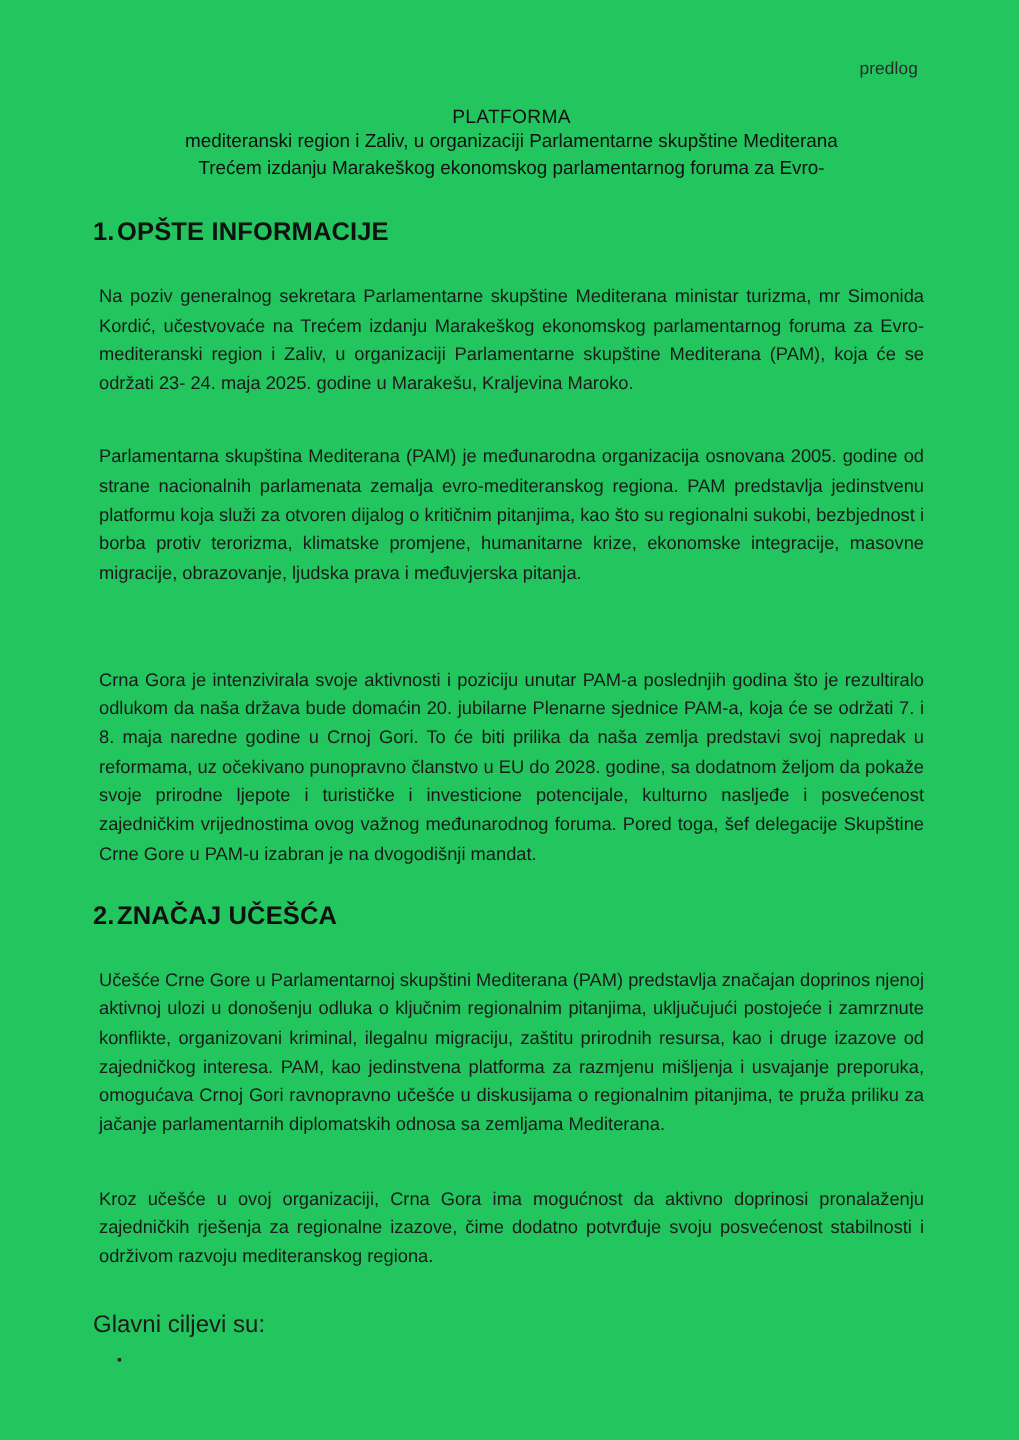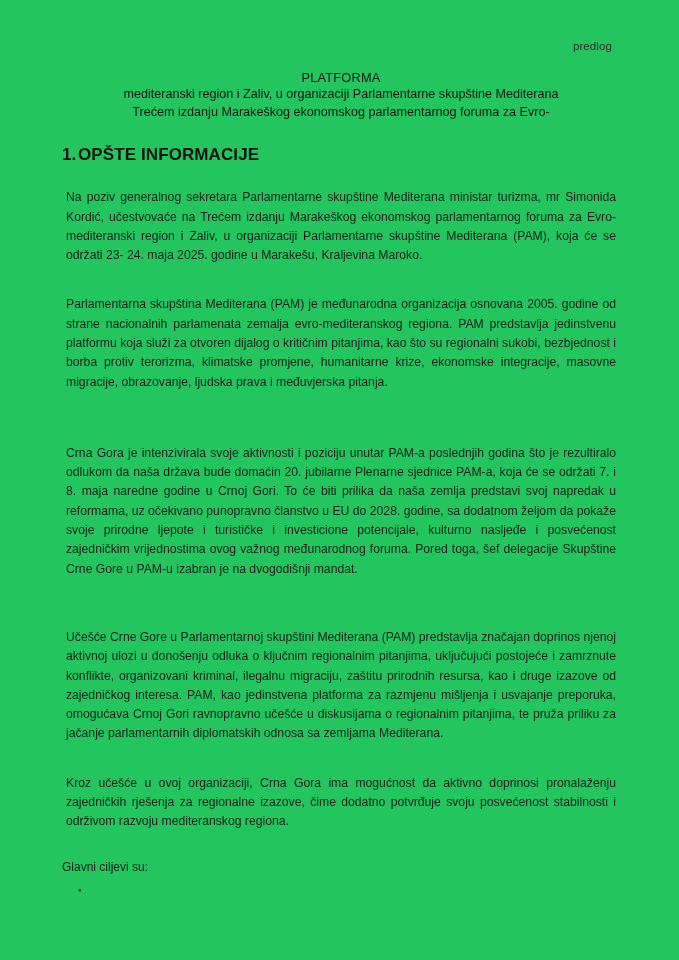--- a/index.html
+++ b/index.html
@@ -76,21 +76,21 @@
     color: #1b1b1b;
   }
   .sp-20 { height: 20px; }
   .sp-21 { height: 21px; }
   .sp-22 { height: 22px; }
   .sp-26 { height: 26px; }
 
   
   .lead-in {
     margin: 0;
-    font-size: 12px;
+    font-size: 16px;
     line-height: 19.3px;
     color: #1b1b1b;
   }
   ul.bullets {
     margin: 4px 0 0 0;
     padding: 0;
     list-style: none;
   }
   ul.bullets li {
     position: relative;
@@ -132,20 +132,23 @@
   <div class="sp-21"></div>
   <p class="body">Na poziv generalnog sekretara Parlamentarne skupštine Mediterana ministar turizma, mr Simonida Kordić, učestvovaće na Trećem izdanju Marakeškog ekonomskog parlamentarnog foruma za Evro-mediteranski region i Zaliv, u organizaciji Parlamentarne skupštine Mediterana (PAM), koja će se održati 23- 24. maja 2025. godine u Marakešu, Kraljevina Maroko.</p>
   <div class="sp-22"></div>
   <p class="body">Parlamentarna skupština Mediterana (PAM) je međunarodna organizacija osnovana 2005. godine od strane nacionalnih parlamenata zemalja evro-mediteranskog regiona. PAM predstavlja jedinstvenu platformu koja služi za otvoren dijalog o kritičnim pitanjima, kao što su regionalni sukobi, bezbjednost i borba protiv terorizma, klimatske promjene, humanitarne krize, ekonomske integracije, masovne migracije, obrazovanje, ljudska prava i međuvjerska pitanja.</p>
   <div class="sp-22"></div>
   <div class="sp-22"></div>
   <p class="body">Crna Gora je intenzivirala svoje aktivnosti i poziciju unutar PAM-a poslednjih godina što je rezultiralo odlukom da naša država bude domaćin 20. jubilarne Plenarne sjednice PAM-a, koja će se održati 7. i 8. maja naredne godine u Crnoj Gori. To će biti prilika da naša zemlja predstavi svoj napredak u reformama, uz očekivano punopravno članstvo u EU do 2028. godine, sa dodatnom željom da pokaže svoje prirodne ljepote i turističke i investicione potencijale, kulturno nasljeđe i posvećenost zajedničkim vrijednostima ovog važnog međunarodnog foruma. Pored toga, šef delegacije Skupštine Crne Gore u PAM-u izabran je na dvogodišnji mandat.</p>
 
   <div class="sp-20"></div>
 
+  <div class="section-heading">
+    <span class="num">2.</span><span>ZNAČAJ UČEŠĆA</span>
+  </div>
 
   <div class="sp-21"></div>
   <p class="body">Učešće Crne Gore u Parlamentarnoj skupštini Mediterana (PAM) predstavlja značajan doprinos njenoj aktivnoj ulozi u donošenju odluka o ključnim regionalnim pitanjima, uključujući postojeće i zamrznute konflikte, organizovani kriminal, ilegalnu migraciju, zaštitu prirodnih resursa, kao i druge izazove od zajedničkog interesa. PAM, kao jedinstvena platforma za razmjenu mišljenja i usvajanje preporuka, omogućava Crnoj Gori ravnopravno učešće u diskusijama o regionalnim pitanjima, te pruža priliku za jačanje parlamentarnih diplomatskih odnosa sa zemljama Mediterana.</p>
   <div class="sp-22"></div>
   <p class="body">Kroz učešće u ovoj organizaciji, Crna Gora ima mogućnost da aktivno doprinosi pronalaženju zajedničkih rješenja za regionalne izazove, čime dodatno potvrđuje svoju posvećenost stabilnosti i održivom razvoju mediteranskog regiona.</p>
 
   <div class="sp-22"></div>
 
   <p class="lead-in">Glavni ciljevi su:</p>
 

